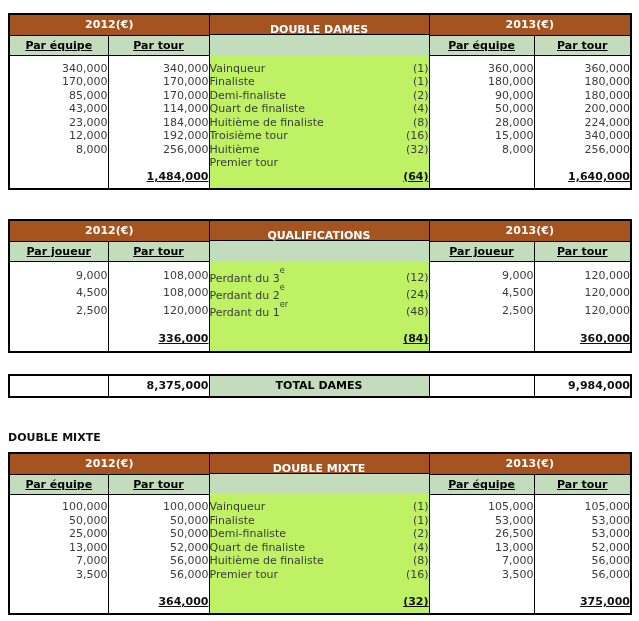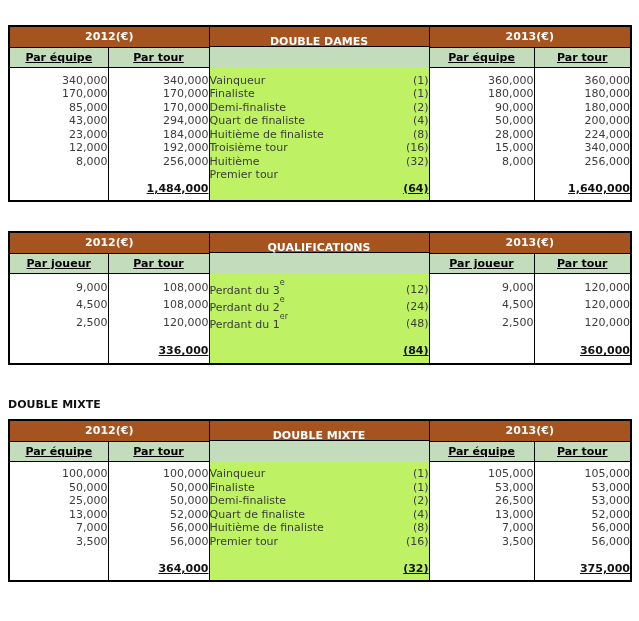--- a/index.html
+++ b/index.html
@@ -2,21 +2,21 @@
 <html><head>
 <meta charset="utf-8">
 <style>
   * { box-sizing: border-box; }
   html, body { margin: 0; padding: 0; background: #ffffff; }
   body {
     width: 639px; height: 621px;
     font-family: "DejaVu Sans", "Liberation Sans", sans-serif;
     color: #000;
   }
-  .page { padding: 13px 8px 4px 8px; margin-top: 12px; }
+  .page { padding: 13px 8px 4px 8px; }
 
   table.prize {
     border-collapse: collapse;
     table-layout: fixed;
     width: 622px;
     border: 2px solid #000;
   }
   table.prize th, table.prize td {
     padding: 0; margin: 0;
     font-size: 11px;
@@ -155,21 +155,21 @@
             <div class="mid-flex">
               <span>Demi-finaliste</span>
               <span>(2)</span>
             </div>
           </td>
           <td class="num vl">90,000</td>
           <td class="num vl">180,000</td>
         </tr>
         <tr>
           <td class="num">43,000</td>
-          <td class="num vl">294,000</td>
+          <td class="num vl">114,000</td>
           <td class="mid vl">
             <div class="mid-flex">
               <span>Quart de finaliste</span>
               <span>(4)</span>
             </div>
           </td>
           <td class="num vl">50,000</td>
           <td class="num vl">200,000</td>
         </tr>
         <tr>
@@ -336,20 +336,38 @@
         <tr class="sp">
           <td class="num"></td>
           <td class="num vl"></td>
           <td class="mid vl"></td>
           <td class="num vl"></td>
           <td class="num vl"></td>
         </tr>
       </tbody>
   </table>
 
+  <table class="prize total-table">
+    <colgroup>
+      <col style="width:99px">
+        <col style="width:101px">
+        <col style="width:220px">
+        <col style="width:105px">
+        <col style="width:97px">
+    </colgroup>
+    <tbody>
+      <tr>
+        <td class="num"></td>
+        <td class="num vl bold">8,375,000</td>
+        <td class="mid-total vl">TOTAL DAMES</td>
+        <td class="num vl"></td>
+        <td class="num vl bold">9,984,000</td>
+      </tr>
+    </tbody>
+  </table>
 
   <div class="section-label">DOUBLE MIXTE</div>
 
   <table class="prize tbl4">
     <colgroup>
       <col style="width:99px">
         <col style="width:101px">
         <col style="width:220px">
         <col style="width:105px">
         <col style="width:97px">

